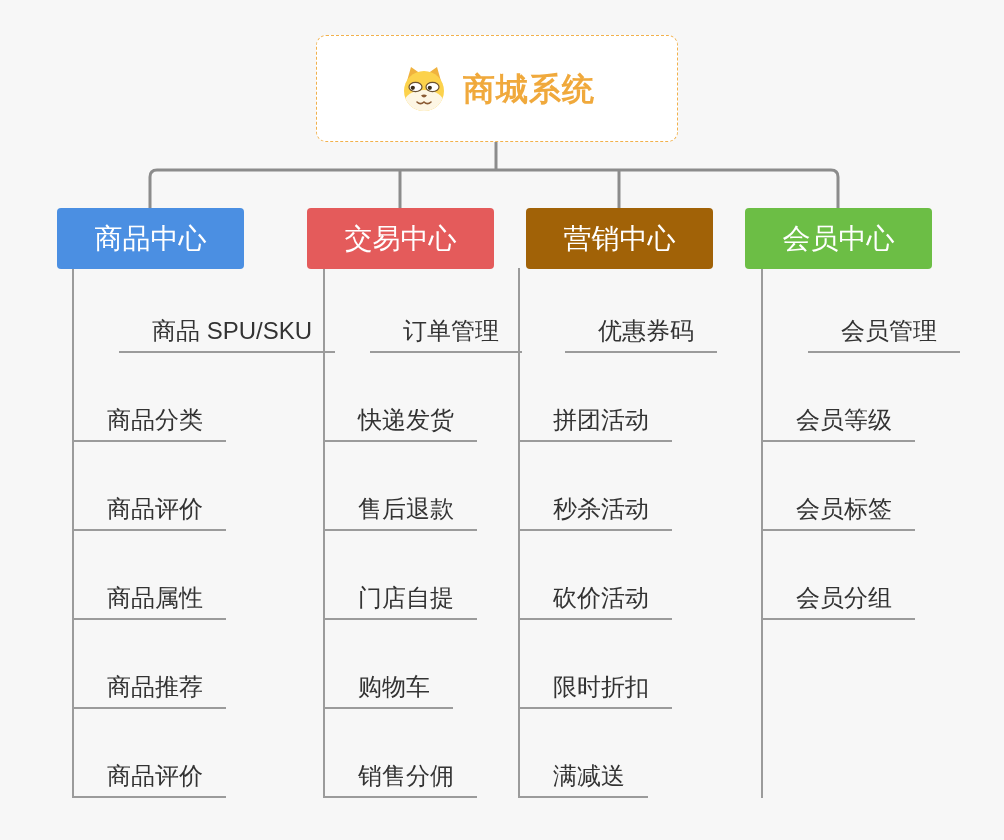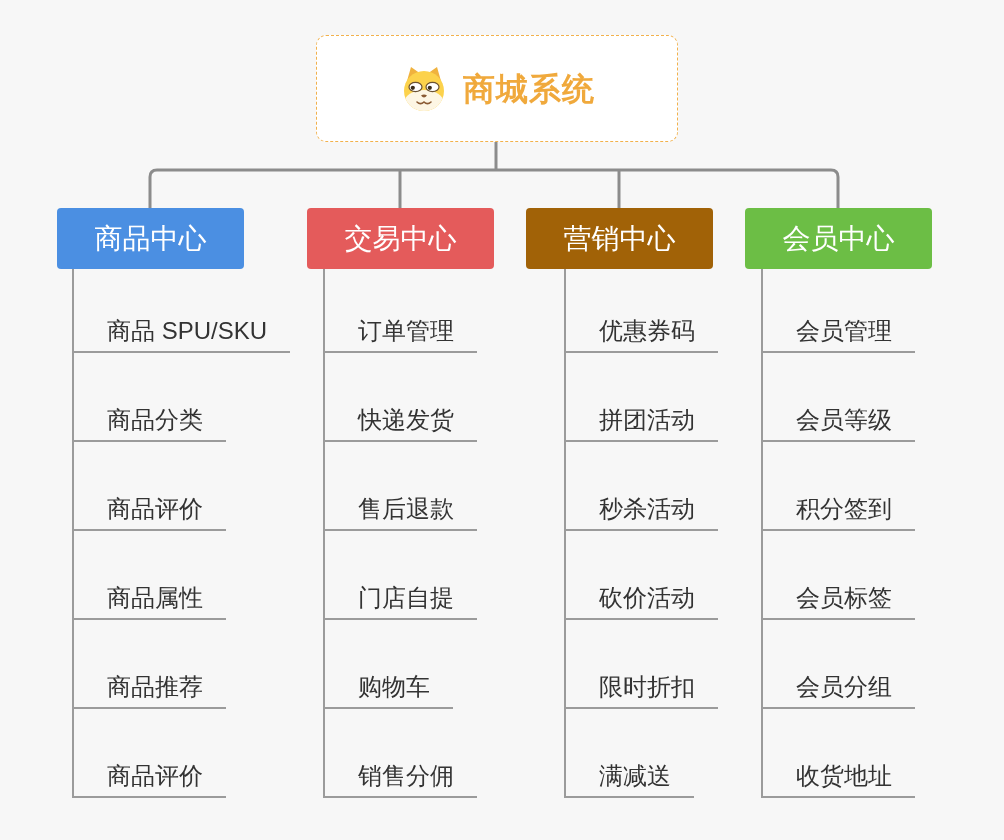--- a/index.html
+++ b/index.html
@@ -46,21 +46,21 @@
   }
   .child{
     box-sizing:border-box;
     height:89px;
     display:flex;align-items:flex-end;
     width:fit-content;
     border-bottom:2px solid #9B9B9B;
     padding:0 23px 6px 33px;
     cursor:pointer;
   }
-  .child:first-child{height:85px;}
+  .child:first-child{height:85px;margin-left:45px;}
   .child-label{
     font-size:24px;color:#333333;line-height:1.15;white-space:nowrap;
   }
 </style>
 </head>
 <body>
 
 <div class="canvas">
 
   <svg class="connectors" viewBox="0 0 1004 840" xmlns="http://www.w3.org/2000/svg">
@@ -141,21 +141,21 @@
         <span class="child-label">门店自提</span>
       </div>
     <div class="child">
         <span class="child-label">购物车</span>
       </div>
     <div class="child">
         <span class="child-label">销售分佣</span>
       </div>
   </div>
 
-  <div class="branch-column" style="left:564px">
+  <div class="branch-column" style="left:518px">
     <div class="child">
         <span class="child-label">优惠券码</span>
       </div>
     <div class="child">
         <span class="child-label">拼团活动</span>
       </div>
     <div class="child">
         <span class="child-label">秒杀活动</span>
       </div>
     <div class="child">
@@ -170,26 +170,20 @@
   </div>
 
   <div class="branch-column" style="left:761px">
     <div class="child">
         <span class="child-label">会员管理</span>
       </div>
     <div class="child">
         <span class="child-label">会员等级</span>
       </div>
     <div class="child">
-        <span class="child-label">积分签到</span>
-      </div>
-    <div class="child">
         <span class="child-label">会员标签</span>
       </div>
     <div class="child">
         <span class="child-label">会员分组</span>
-      </div>
-    <div class="child">
-        <span class="child-label">收货地址</span>
       </div>
   </div>
 
 </div>
 
 </body></html>

